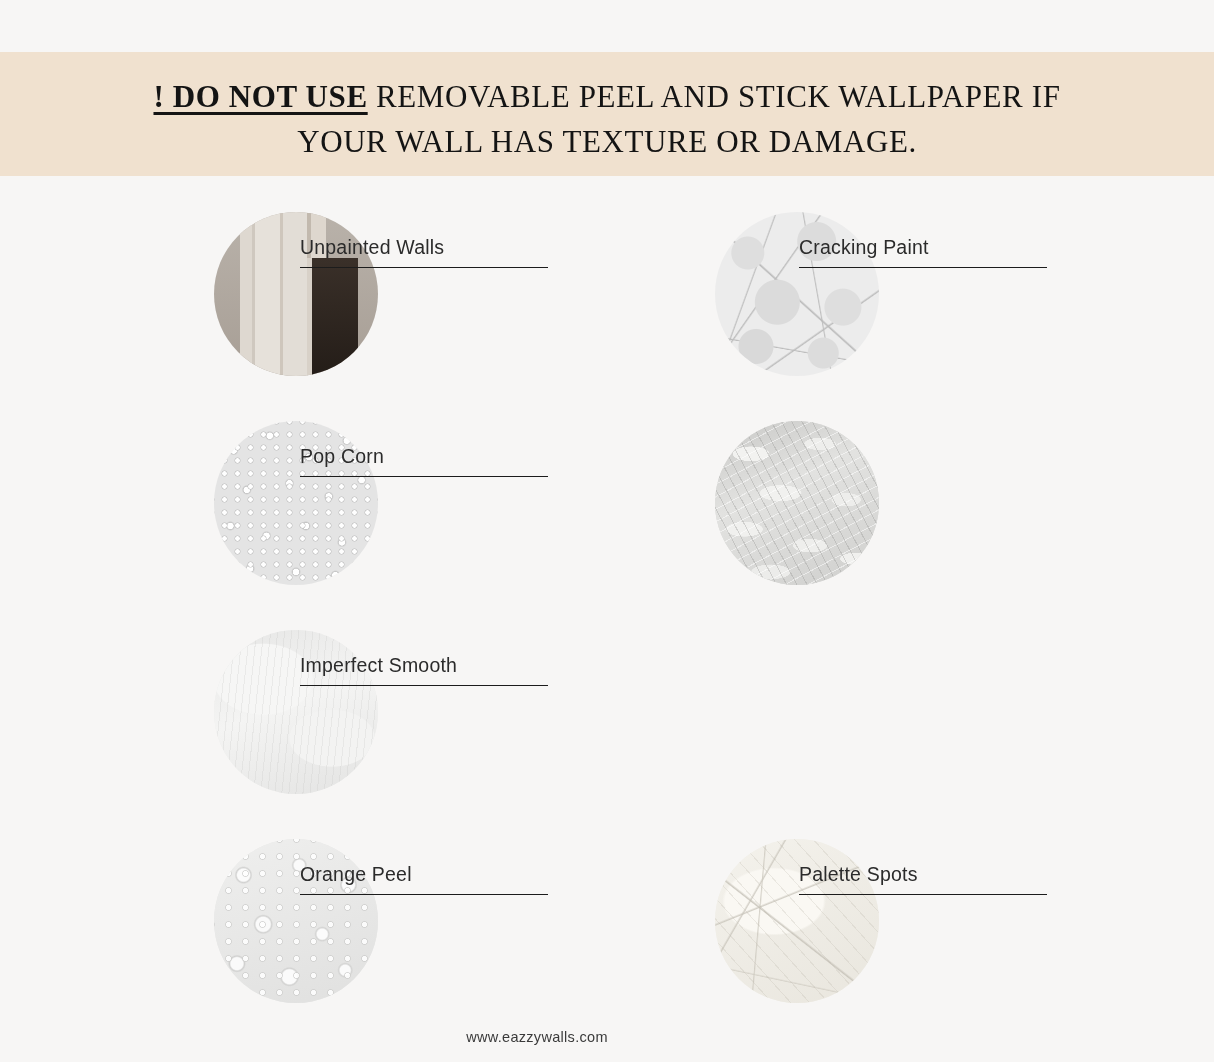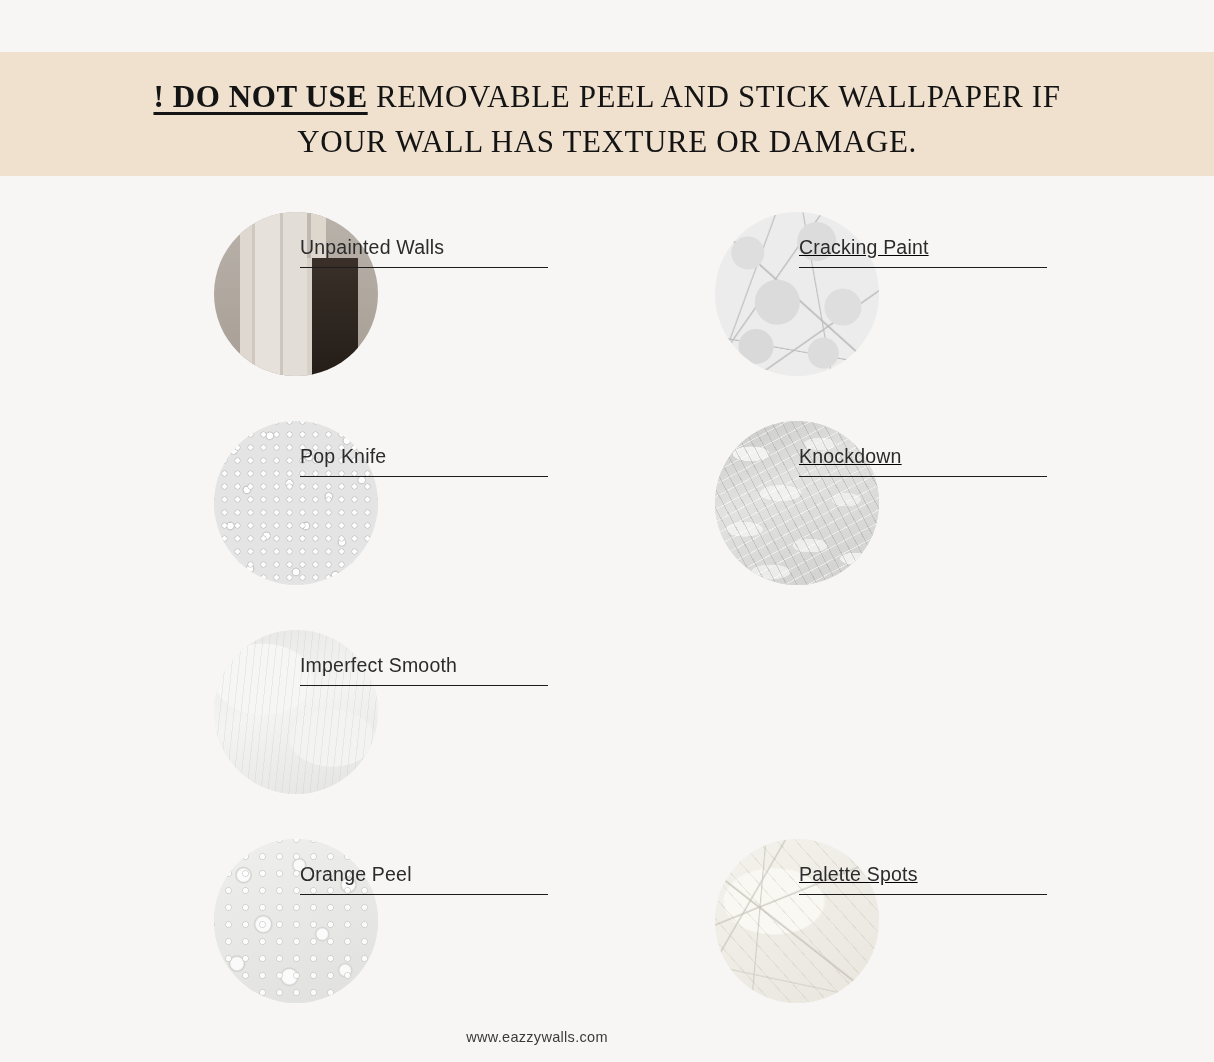--- a/index.html
+++ b/index.html
@@ -68,21 +68,21 @@
   }
   .cell.right .thumb { left: 108px; }
 
   .label-wrap {
     position: absolute;
     top: 38px;
     left: 300px;
     width: 248px;
     text-align: right;
   }
-  .cell.right .label-wrap { left: 192px; width: 248px; text-decoration: underline; }
+  .cell.right .label-wrap { left: 192px; width: 248px; }
 
   .label {
     display: block;
     font-size: 19.5px;
     color: #2b2b2b;
     letter-spacing: 0.2px;
     padding-bottom: 8px;
     white-space: nowrap;
     text-align: left;
   }
@@ -308,31 +308,27 @@
         </div>
       </div>
     </div>
 
     <div class="row">
       <div class="cell left">
         <div class="thumb">
           <div class="tex tex-popcorn"></div>
         </div>
         <div class="label-wrap">
-          <span class="label">Pop Knife</span>
+          <span class="label">Pop Corn</span>
           <span class="rule"></span>
         </div>
       </div>
       <div class="cell right">
         <div class="thumb">
           <div class="tex tex-knock"></div>
-        </div>
-        <div class="label-wrap">
-          <span class="label">Knockdown</span>
-          <span class="rule"></span>
         </div>
       </div>
     </div>
 
     <div class="row">
       <div class="cell left">
         <div class="thumb">
           <div class="tex tex-smooth"></div>
         </div>
         <div class="label-wrap">

